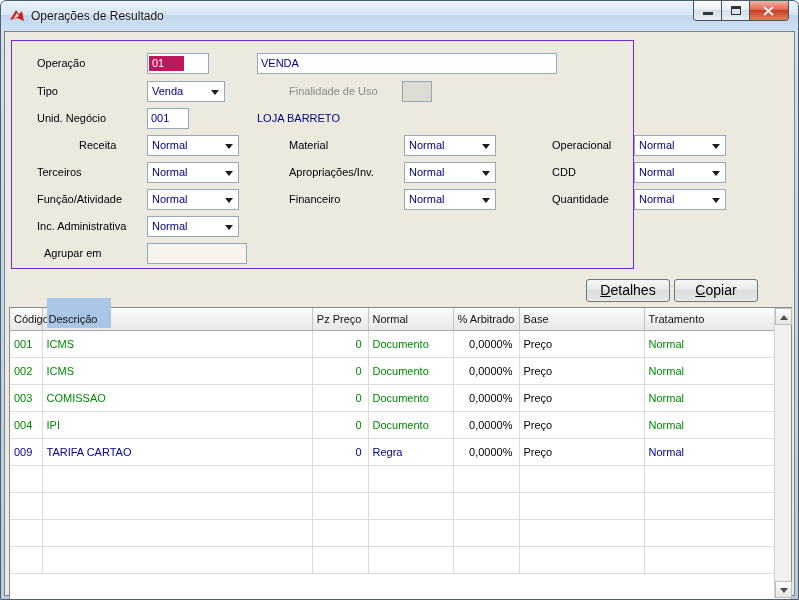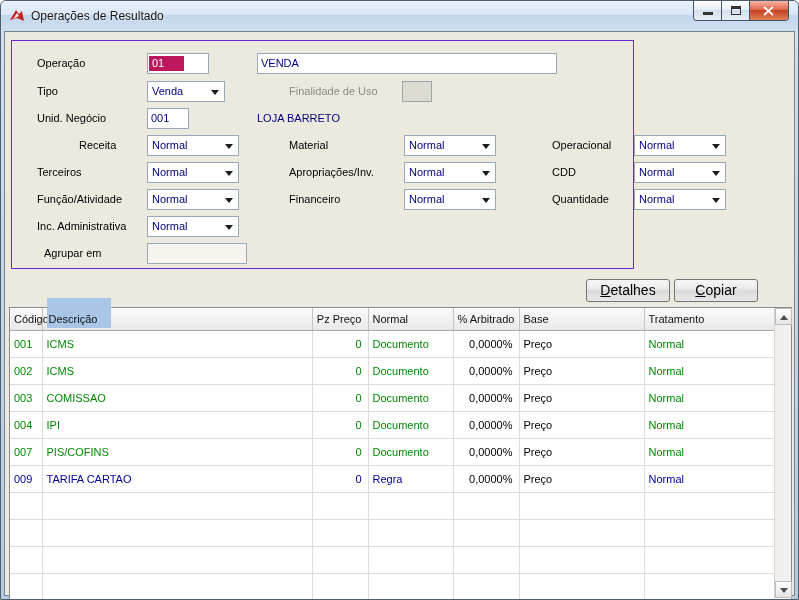--- a/index.html
+++ b/index.html
@@ -242,29 +242,20 @@
             <tr>
               <td style="color: rgb(0, 138, 0);">004</td>
               <td style="color: rgb(0, 138, 0);">IPI</td>
               <td class="num" style="color: rgb(0, 138, 0);">0</td>
               <td style="color: rgb(0, 138, 0);">Documento</td>
               <td class="num" style="color: rgb(0, 0, 0);">0,0000%</td>
               <td style="color: rgb(0, 0, 0);">Preço</td>
               <td style="color: rgb(0, 138, 0);">Normal</td>
             </tr>
             <tr>
-              <td style="color: rgb(0, 138, 0);">007</td>
-              <td style="color: rgb(0, 138, 0);">PIS/COFINS</td>
-              <td class="num" style="color: rgb(0, 138, 0);">0</td>
-              <td style="color: rgb(0, 138, 0);">Documento</td>
-              <td class="num" style="color: rgb(0, 0, 0);">0,0000%</td>
-              <td style="color: rgb(0, 0, 0);">Preço</td>
-              <td style="color: rgb(0, 138, 0);">Normal</td>
-            </tr>
-            <tr>
               <td style="color: rgb(0, 0, 150);">009</td>
               <td style="color: rgb(0, 0, 150);">TARIFA CARTAO</td>
               <td class="num" style="color: rgb(0, 0, 150);">0</td>
               <td style="color: rgb(0, 0, 150);">Regra</td>
               <td class="num" style="color: rgb(0, 0, 0);">0,0000%</td>
               <td style="color: rgb(0, 0, 0);">Preço</td>
               <td style="color: rgb(0, 0, 150);">Normal</td>
             </tr>
             <tr>
               <td></td>

